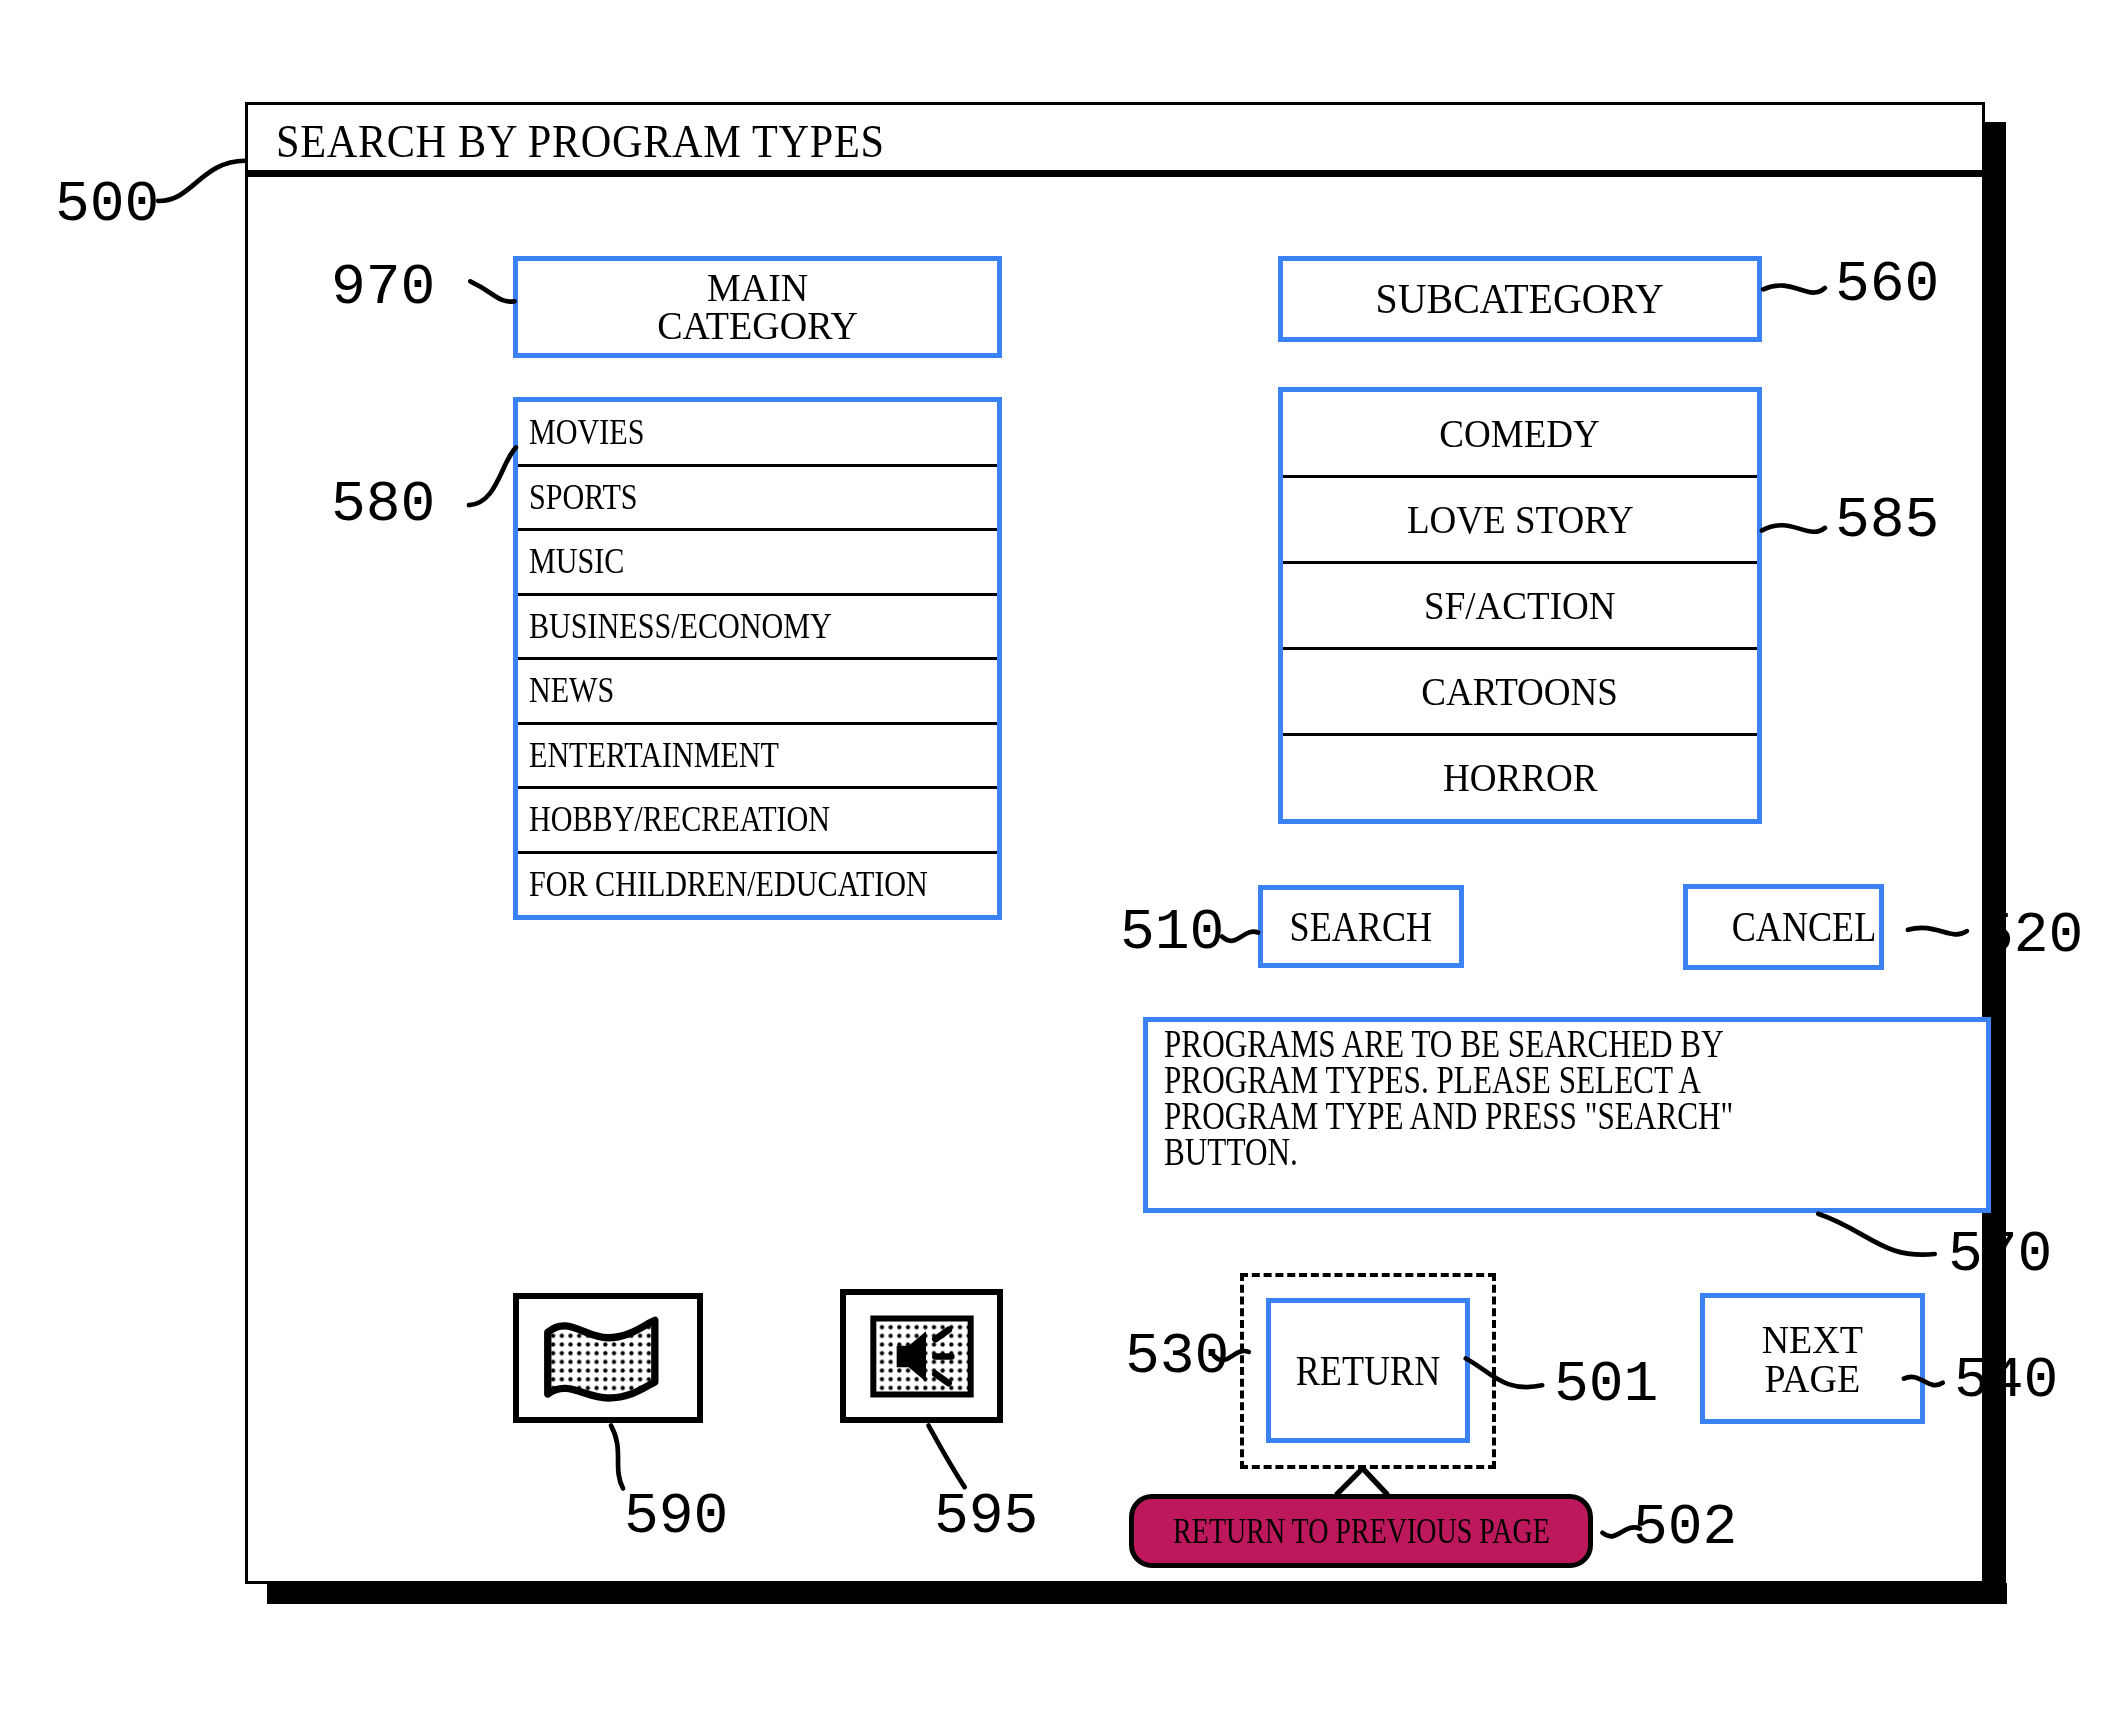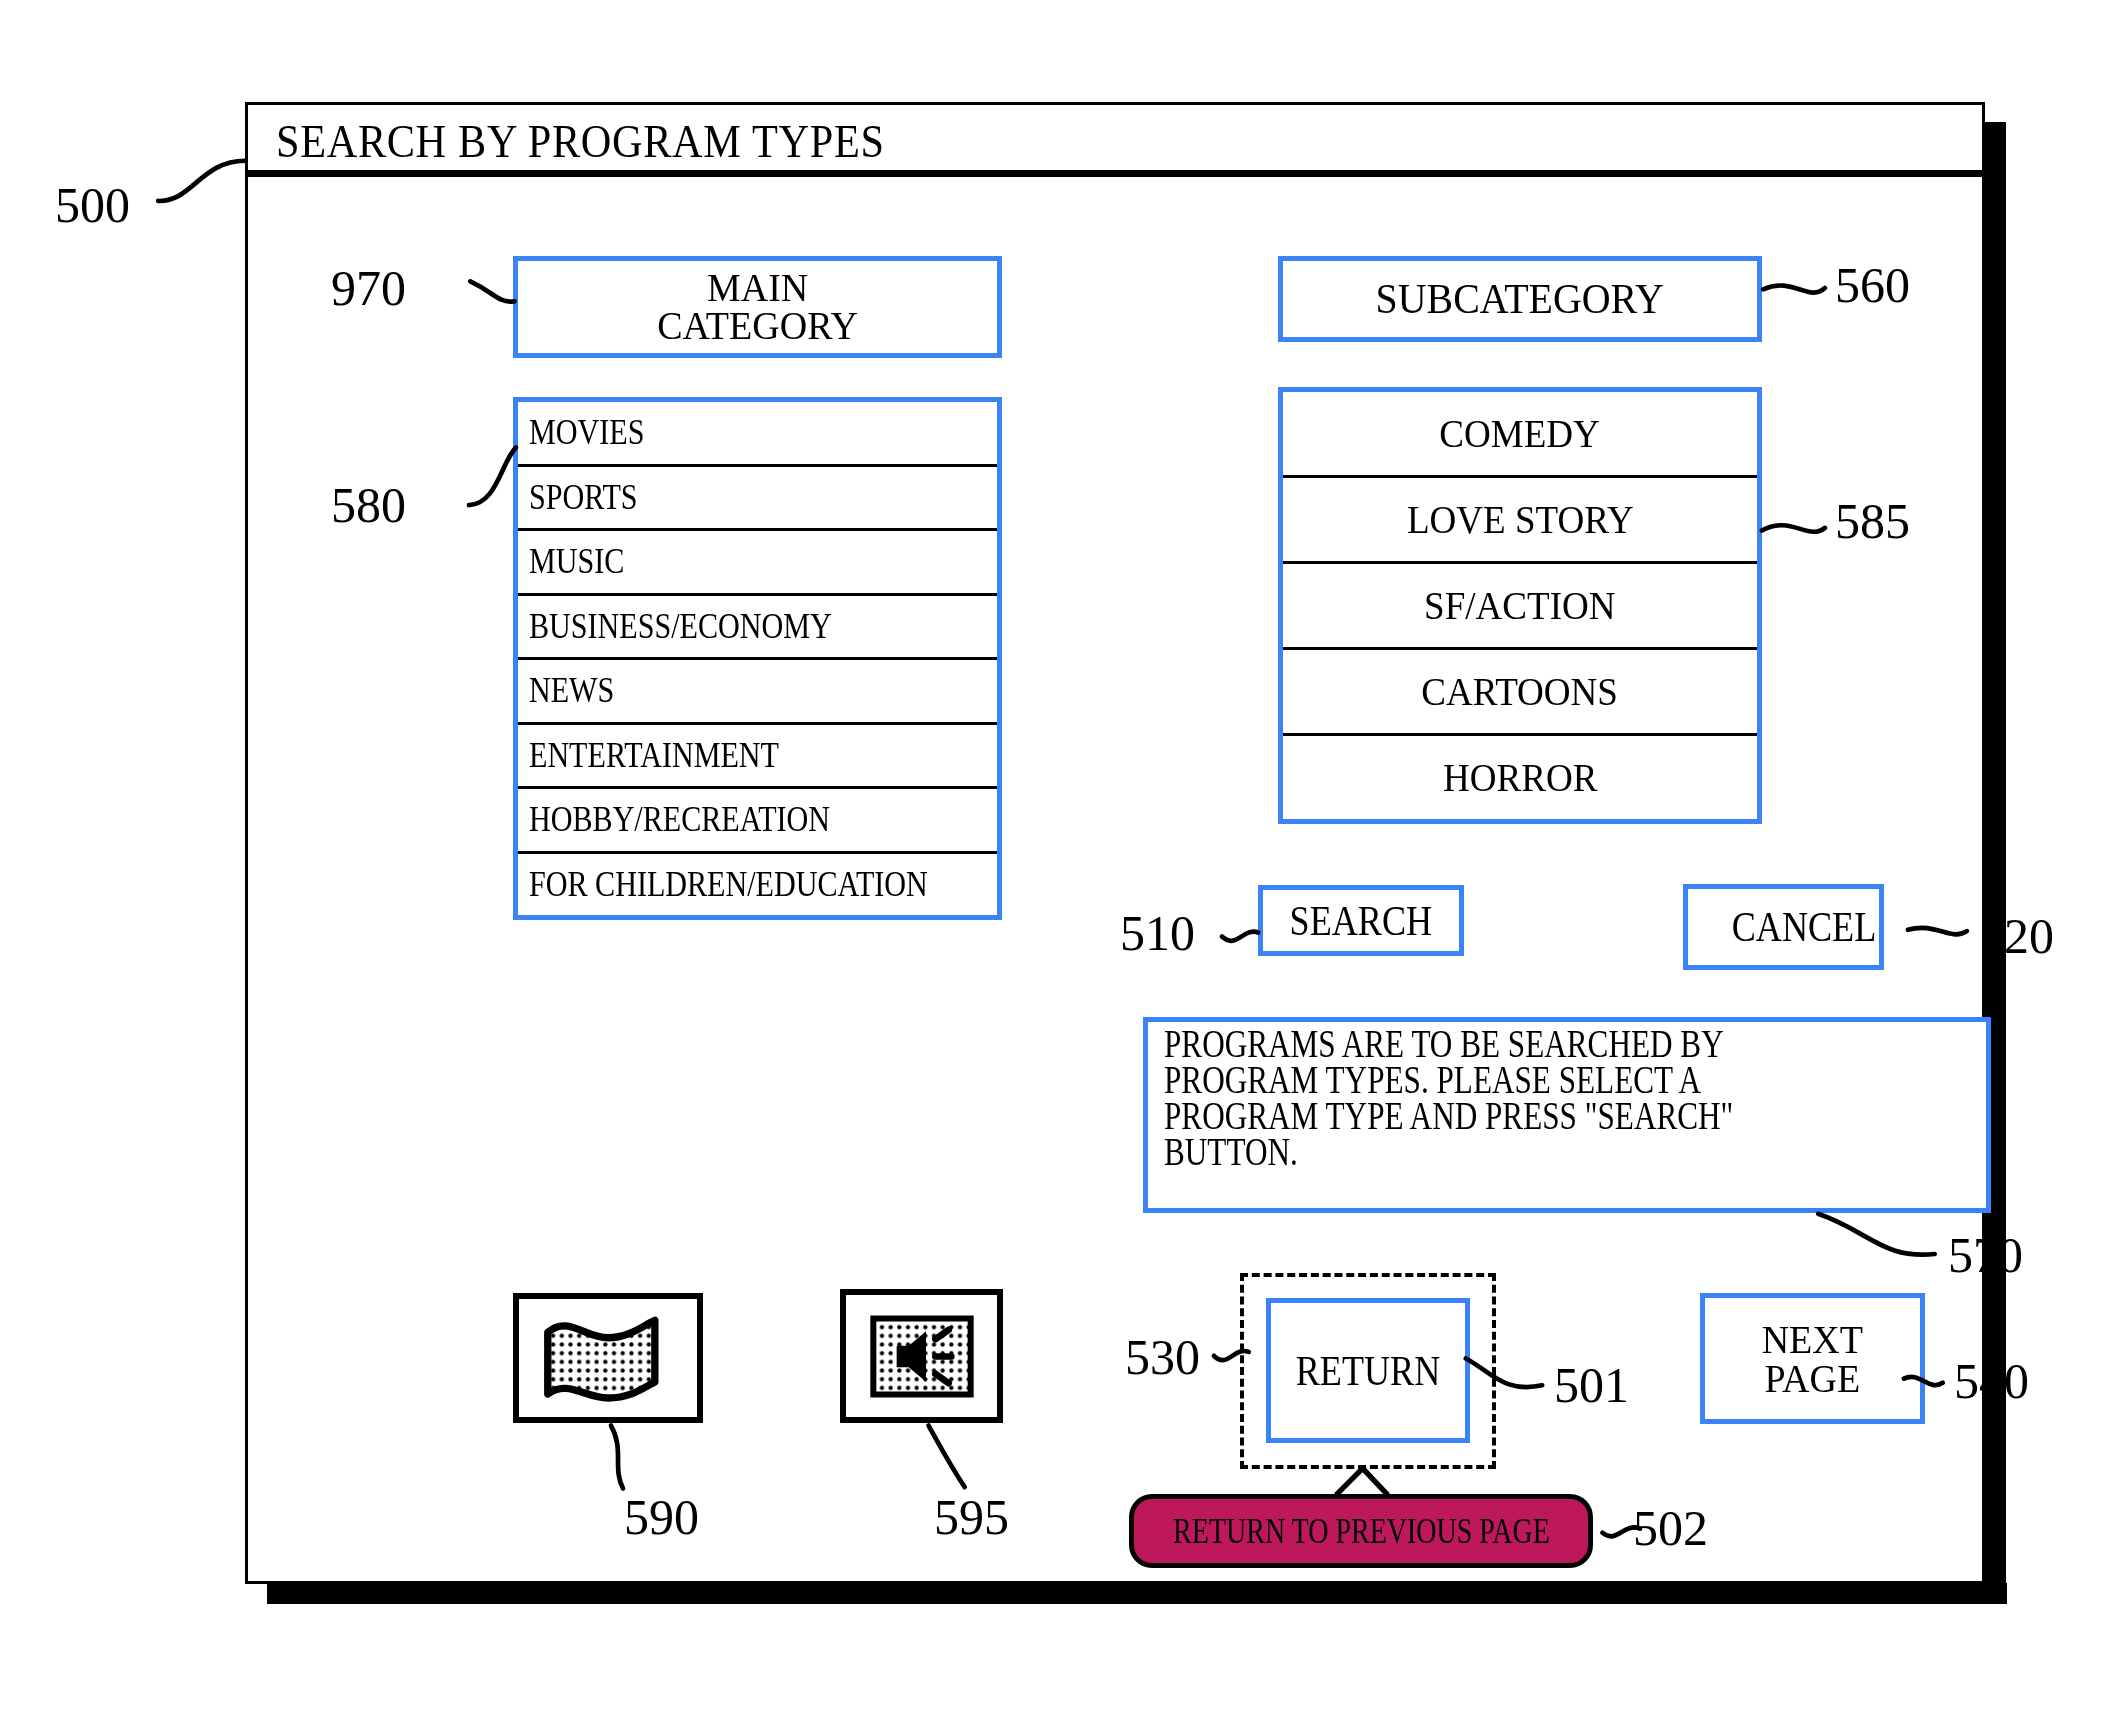--- a/index.html
+++ b/index.html
@@ -74,21 +74,21 @@
     flex:1 1 0; border-bottom:3.3px solid #000; box-sizing:border-box;
     display:flex;align-items:center;justify-content:center;
   }
   #subcategory-list .row:last-child{border-bottom:none;}
   #subcategory-list .row span{
     font-size:39px;line-height:39px;white-space:nowrap;transform:scaleX(.95);
   }
 
   
   #search-button{
-    left:1258px; top:885px; width:206px; height:71px;
+    left:1258px; top:885px; width:206px; height:83px;
     display:flex;align-items:center;justify-content:center;
   }
   #cancel-button{
     left:1683px; top:884px; width:201px; height:86px;
     display:flex;align-items:center;justify-content:center;padding-left:40px;
   }
   #search-button span,#cancel-button span{
     font-size:42px;line-height:42px;white-space:nowrap;transform:scaleX(.86);
   }
 
@@ -131,21 +131,21 @@
   #tooltip-balloon{
     left:1129px; top:1494px; width:464px; height:74px;
     border:5.4px solid #000; border-radius:23px; background:#be185d;
     box-sizing:border-box; display:flex;align-items:center;justify-content:center;
   }
   #tooltip-balloon span{
     font-size:35px;line-height:35px;white-space:nowrap;transform:scaleX(.80);
   }
 
   
-  .ref{ font-size:50px; line-height:50px; white-space:nowrap; }
+  .ref{ font-size:58px; line-height:50px; white-space:nowrap;font-family:Liberation Mono, monospace; }
 
   
   #overlay{left:0;top:0;width:2119px;height:1733px;pointer-events:none;}
 </style>
 </head>
 <body>
 
 <div class="abs" id="window-shadow-right"></div>
 <div class="abs" id="window-shadow-bottom"></div>
 

